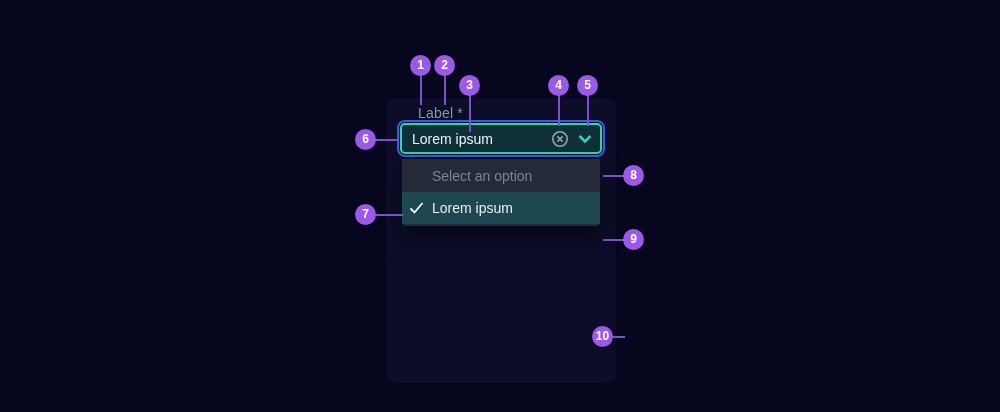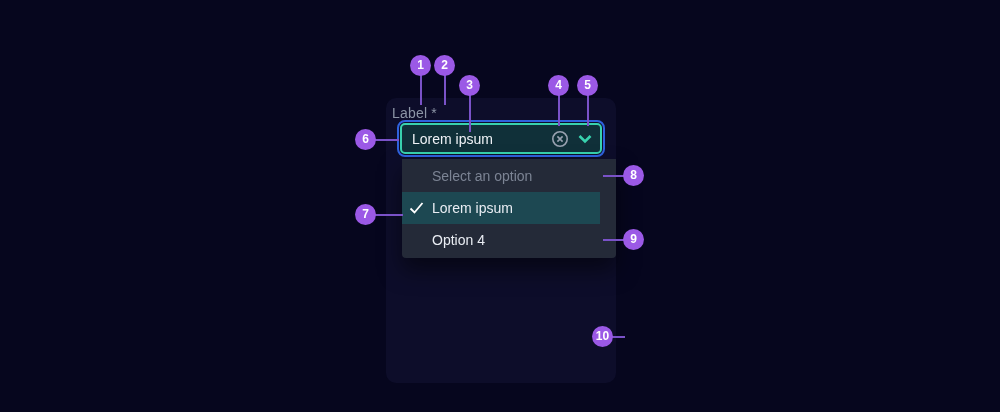--- a/index.html
+++ b/index.html
@@ -9,21 +9,21 @@
     font-family:"Liberation Sans",sans-serif;
     -webkit-font-smoothing:antialiased;
   }
   
   .stage{
     position:absolute;left:386px;top:98px;width:230px;height:285px;
     background:#0d0d2a;border-radius:10px;
   }
   
   .field-label{
-    position:absolute;left:392px;top:105px;
+    position:absolute;left:418px;top:105px;
     font-size:14px;line-height:16px;color:#8c95a6;letter-spacing:.2px;
   }
   .field-label .asterisk{margin-left:4px;}
   
   .select-trigger{
     position:absolute;left:397px;top:120px;width:208px;height:37px;
     border:2px solid #2f62de;border-radius:8px;
     padding:1px;box-sizing:border-box;background:transparent;
   }
   .select-inner{
@@ -36,21 +36,21 @@
   .select-value{
     flex:1;font-size:14px;color:#eef2f6;
     white-space:nowrap;overflow:hidden;
   }
   .icon-btn{display:flex;align-items:center;justify-content:center;background:none;border:none;padding:0;cursor:pointer;}
   .clear-btn{margin-right:9px;}
   
   .dropdown{
     position:absolute;left:402px;top:159px;width:198px;
     background:#242a38;border-radius:0 0 4px 4px;
-    padding:1px 16px 2px 0;
+    padding:1px 0 2px 0;
     box-shadow:0 12px 22px rgba(0,0,0,.5);
   }
   .option{
     position:relative;height:32px;line-height:32px;
     padding-left:30px;font-size:14px;color:#e9edf3;cursor:pointer;
   }
   .option.placeholder{color:#7c8494;}
   .option.selected{background:#1d4852;}
   .option .check{
     position:absolute;left:7px;top:9px;width:15px;height:14px;display:block;
@@ -107,21 +107,20 @@
   </div>
 
   <div class="dropdown">
     <div class="option placeholder">Select an option</div>
     <div class="option selected">
       <svg class="check" viewBox="0 0 15 14">
         <path d="M1.5 7.5 L5.5 11.5 L13.5 2" fill="none" stroke="#ffffff" stroke-width="1.8"></path>
       </svg>
       <span>Lorem ipsum</span>
     </div>
-    <div class="option">Option 4</div>
   </div>
 
   <div class="conn l1"></div>
   <div class="conn l2"></div>
   <div class="conn l3"></div>
   <div class="conn l4"></div>
   <div class="conn l5"></div>
   <div class="conn l6"></div>
   <div class="conn l7"></div>
   <div class="conn l8"></div>

